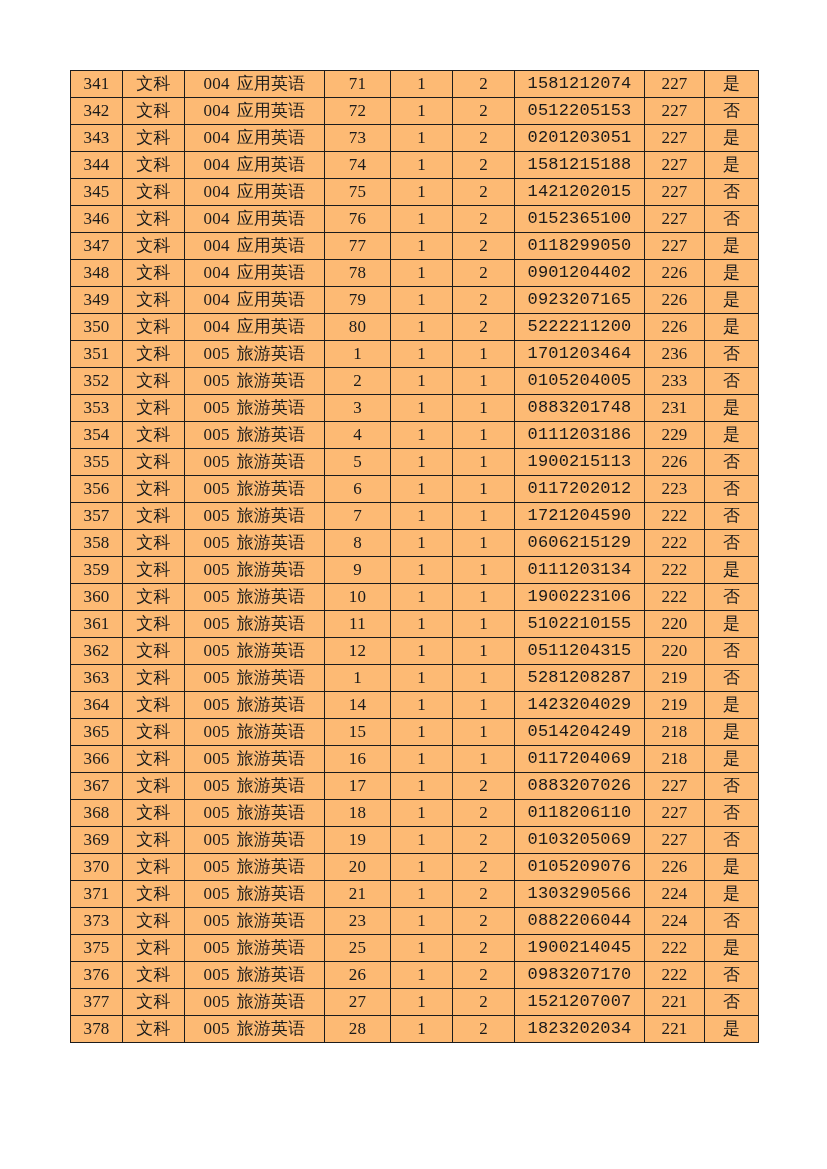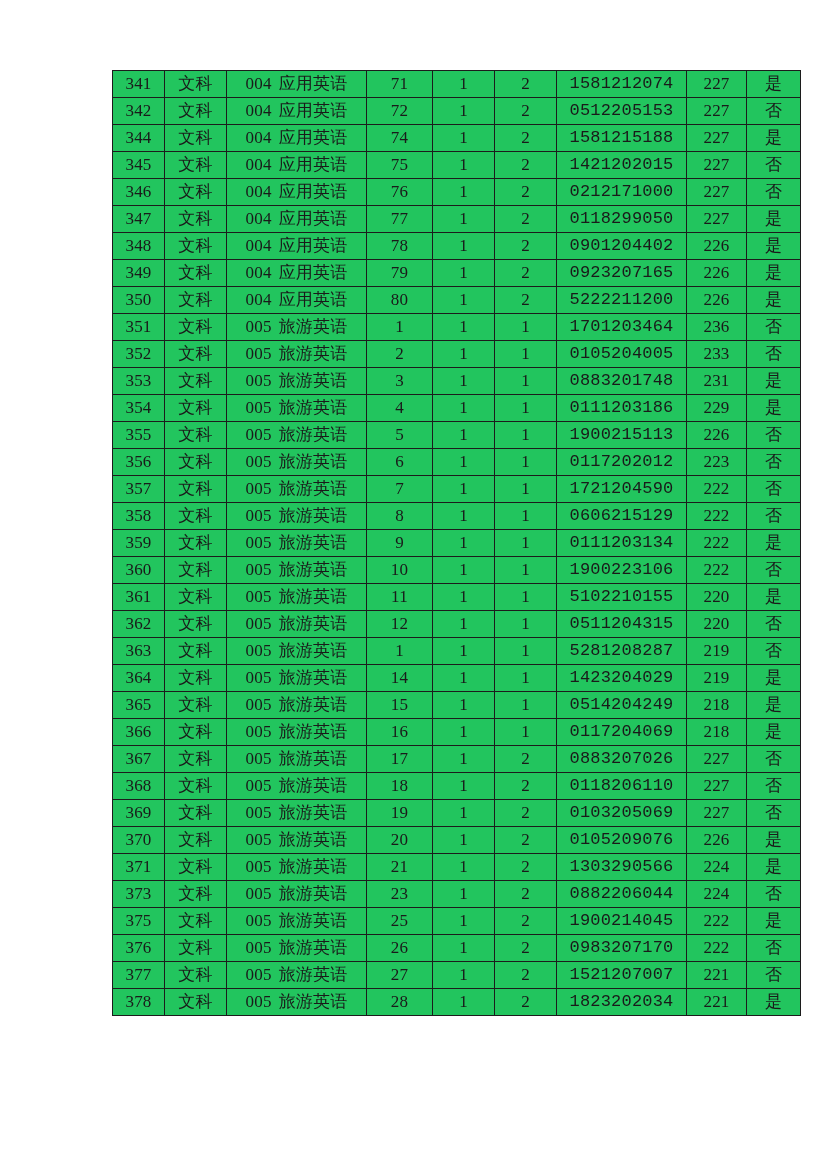--- a/index.html
+++ b/index.html
@@ -29,22 +29,21 @@
     position: absolute;
     left: 70px;
     top: 70px;
     width: 688px;
   }
 
   table.data-table {
     border-collapse: collapse;
     width: 688px;
     table-layout: fixed;
-    background: #22c55e;
-    margin-left: 42px;
+    background: #fdba74;
   }
 
   table.data-table td {
     border: 1px solid #1c1c1c;
     height: 26px;
     padding: 0 2px;
     font-size: 17px;
     line-height: 26px;
     text-align: center;
     vertical-align: middle;
@@ -129,20 +128,31 @@
             <td class="cell-track">文科</td>
             <td class="cell-major"><span class="major-code">004</span><span class="major-name">应用英语</span></td>
             <td class="cell-rank">72</td>
             <td class="cell-col5">1</td>
             <td class="cell-col6">2</td>
             <td class="cell-id">0512205153</td>
             <td class="cell-score">227</td>
             <td class="cell-flag">否</td>
           </tr>
           <tr>
+            <td class="cell-seq">343</td>
+            <td class="cell-track">文科</td>
+            <td class="cell-major"><span class="major-code">004</span><span class="major-name">应用英语</span></td>
+            <td class="cell-rank">73</td>
+            <td class="cell-col5">1</td>
+            <td class="cell-col6">2</td>
+            <td class="cell-id">0201203051</td>
+            <td class="cell-score">227</td>
+            <td class="cell-flag">是</td>
+          </tr>
+          <tr>
             <td class="cell-seq">344</td>
             <td class="cell-track">文科</td>
             <td class="cell-major"><span class="major-code">004</span><span class="major-name">应用英语</span></td>
             <td class="cell-rank">74</td>
             <td class="cell-col5">1</td>
             <td class="cell-col6">2</td>
             <td class="cell-id">1581215188</td>
             <td class="cell-score">227</td>
             <td class="cell-flag">是</td>
           </tr>
@@ -157,21 +167,21 @@
             <td class="cell-score">227</td>
             <td class="cell-flag">否</td>
           </tr>
           <tr>
             <td class="cell-seq">346</td>
             <td class="cell-track">文科</td>
             <td class="cell-major"><span class="major-code">004</span><span class="major-name">应用英语</span></td>
             <td class="cell-rank">76</td>
             <td class="cell-col5">1</td>
             <td class="cell-col6">2</td>
-            <td class="cell-id">0212171000</td>
+            <td class="cell-id">0152365100</td>
             <td class="cell-score">227</td>
             <td class="cell-flag">否</td>
           </tr>
           <tr>
             <td class="cell-seq">347</td>
             <td class="cell-track">文科</td>
             <td class="cell-major"><span class="major-code">004</span><span class="major-name">应用英语</span></td>
             <td class="cell-rank">77</td>
             <td class="cell-col5">1</td>
             <td class="cell-col6">2</td>

